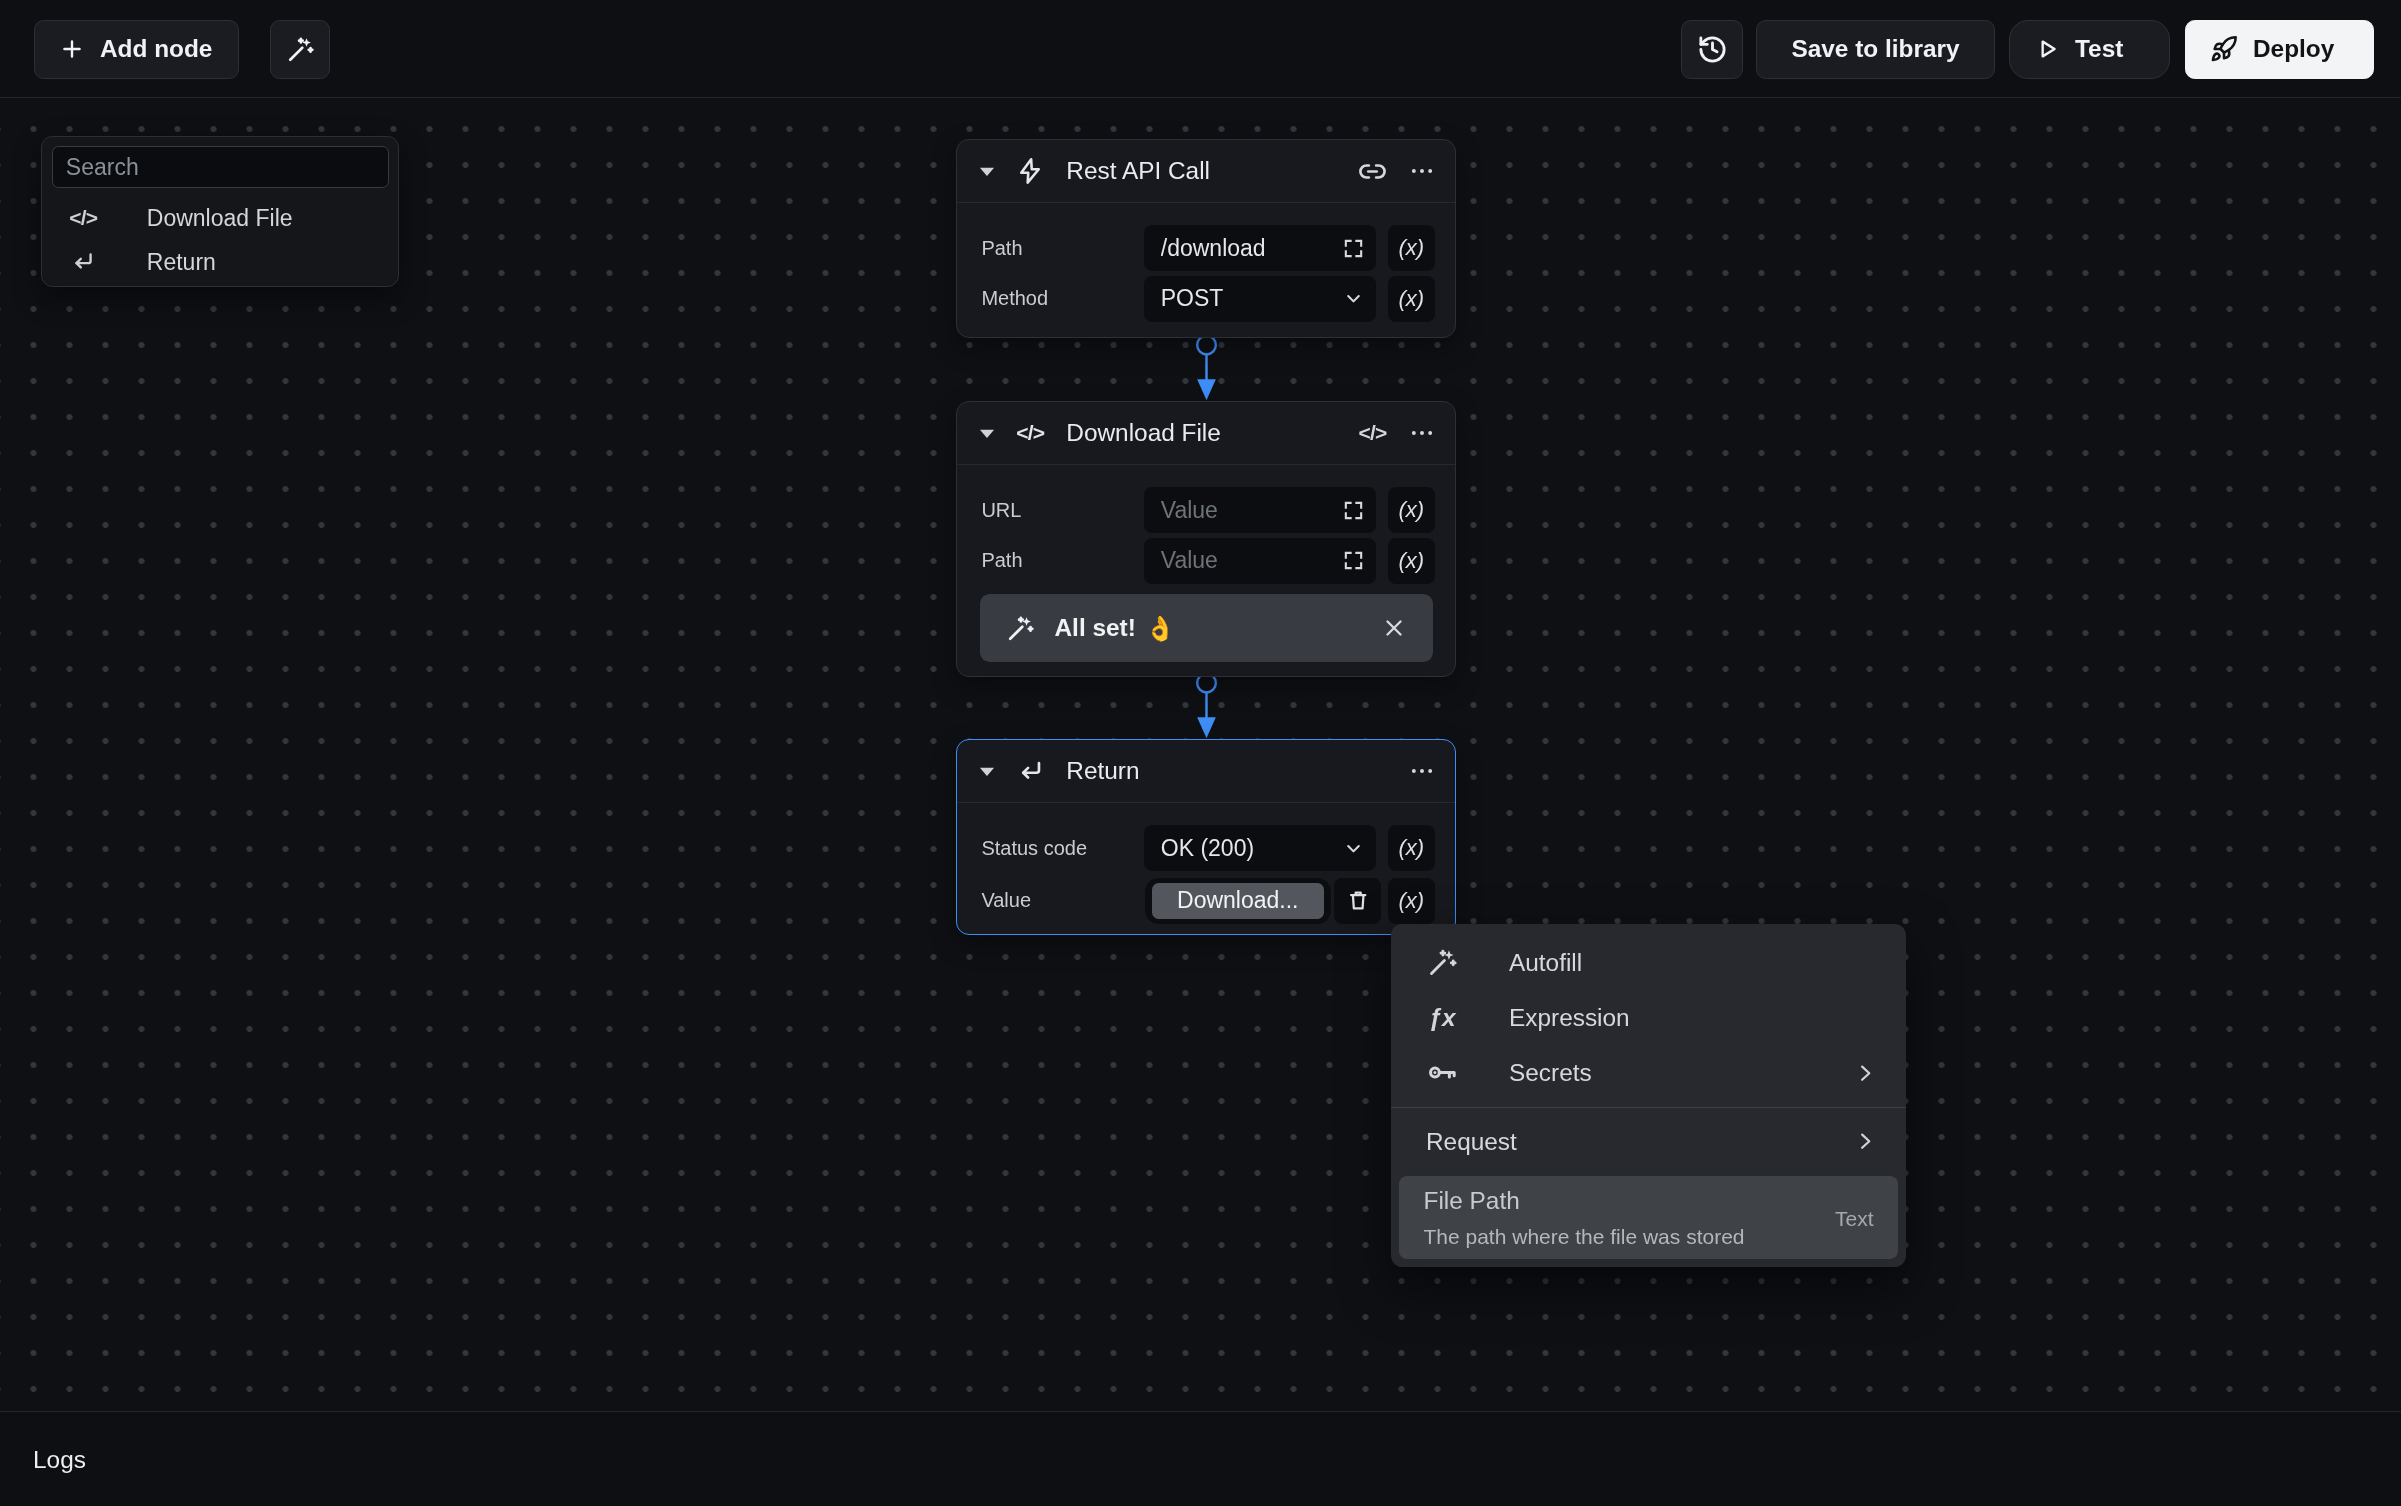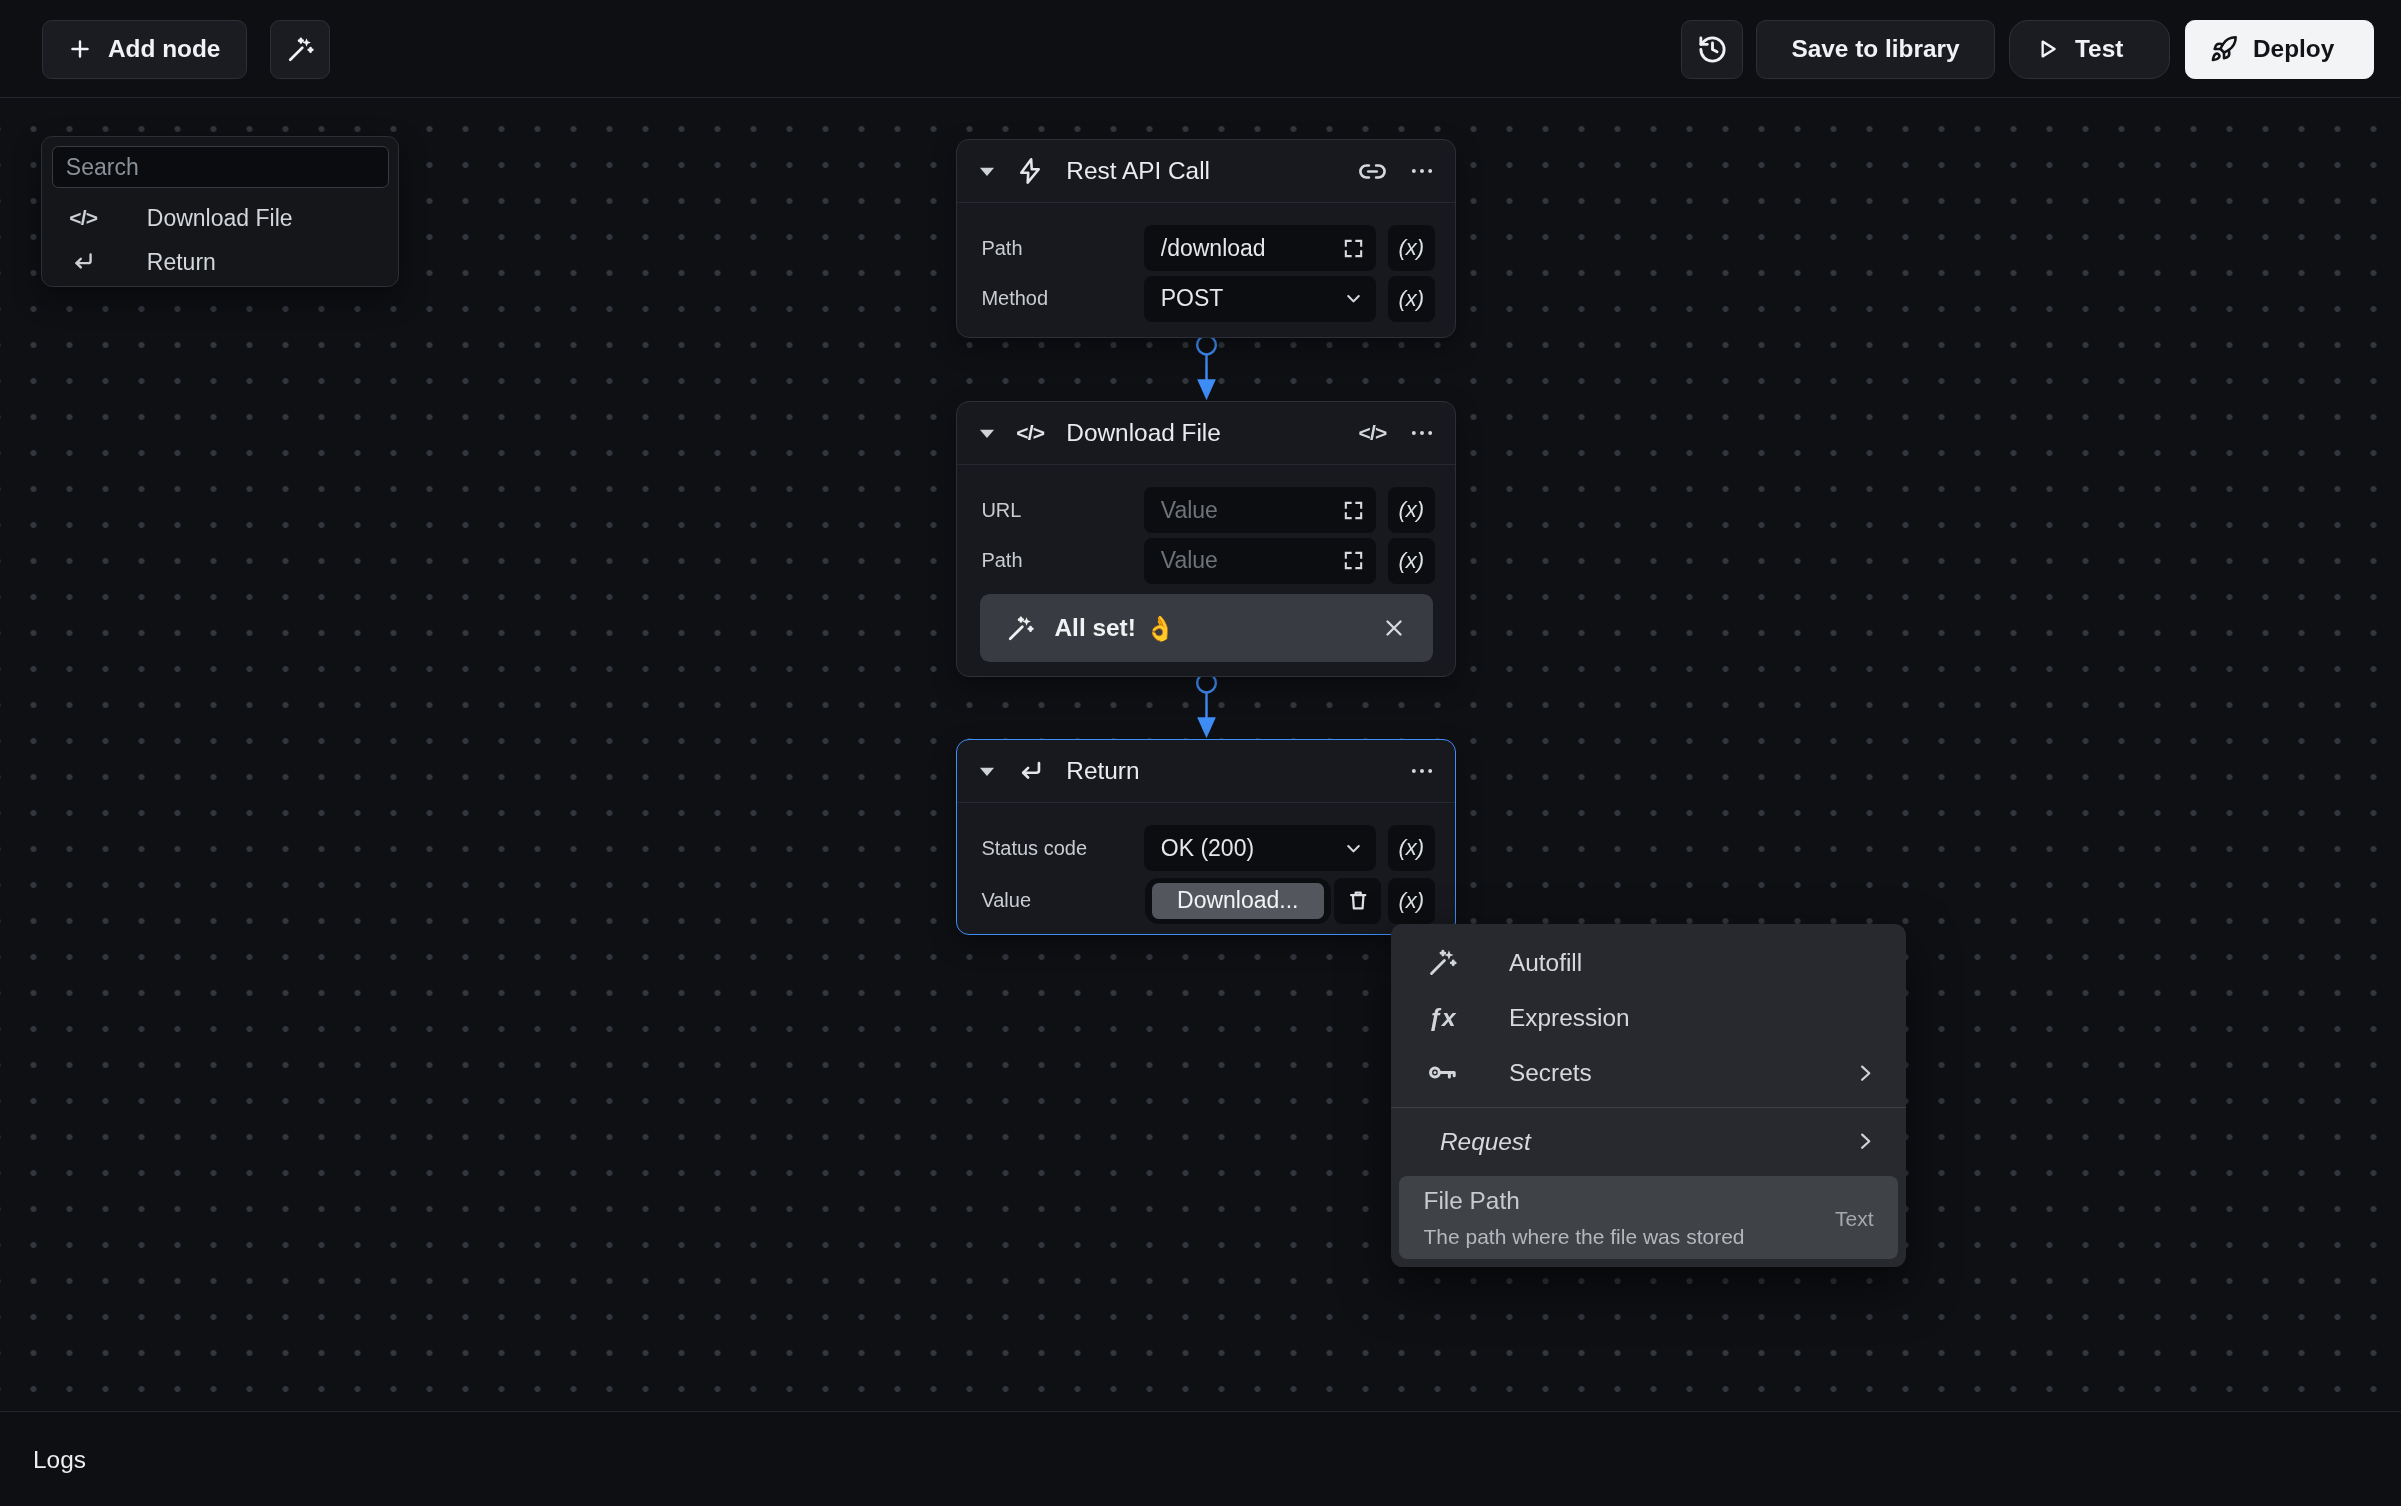--- a/index.html
+++ b/index.html
@@ -85,21 +85,21 @@
   .conn { position:absolute; left:1187px; width:39px; height:70px; z-index:5; }
 
   
   .cmenu { position:absolute; left:1391px; top:924px; width:515px; background:#28292e;
            border-radius:11.4px; padding:11.4px 0 8.1px; z-index:50;
            box-shadow:0 19.5px 49px rgba(0,0,0,.55); }
   .mi { height:55px; display:flex; align-items:center; padding:0 29px 0 33px;
         color:#d6d8dc; font-size:24.4px; cursor:pointer; }
   .mi .micon { width:36px; display:flex; justify-content:center; color:#d2d5d9; }
   .mi .mlabel { margin-left:49px; }
-  .mi .mlabel.noicon { margin-left:16px;font-style:italic; }
+  .mi .mlabel.noicon { margin-left:2px; }
   .mi .mchev { margin-left:auto; color:#cfd2d6; display:flex; }
   .mdivider { height:0.8px; background:#3b3e43; margin:6.5px 0; }
   .fp-block { margin:6.5px 8.1px 0; height:83px; background:#3f4246; border-radius:8.1px;
               padding:11.4px 24.4px 0 24.4px; position:relative; cursor:pointer; }
   .fp-title { font-size:24.4px; color:#c7cacf; }
   .fp-desc { font-size:21px; color:#b4b7bc; margin-top:9.8px; }
   .fp-type { position:absolute; right:24.4px; top:31px; font-size:21px; color:#a6a9ae; }
   .fx-glyph { font-style:italic; font-weight:600; font-size:24.4px; }
 
   
@@ -107,21 +107,21 @@
             background:#0d0f12; border-top:0.8px solid #22252b; z-index:40; }
   .logs { position:absolute; left:33px; top:0; height:95px; display:flex; align-items:center;
           font-size:24.4px; font-weight:500; color:#eceef1; }
 </style>
 </head>
 <body>
 
 <div class="canvas"></div>
 
 <div class="topbar">
-  <div class="tbtn" style="left:42px;width:205px;">
+  <div class="tbtn" style="left:34px;width:205px;">
     <span>
       <svg width="26" height="26" viewBox="0 0 24 24">
           <path class="ic" d="M12 5v14M5 12h14" stroke-width="2.4"></path>
         </svg>
     </span>
     <span>Add node</span>
   </div>
   <div class="tbtn icon-only" style="left:270px;width:60px;">
     <span>
       <svg width="29" height="29" viewBox="0 0 24 24">

